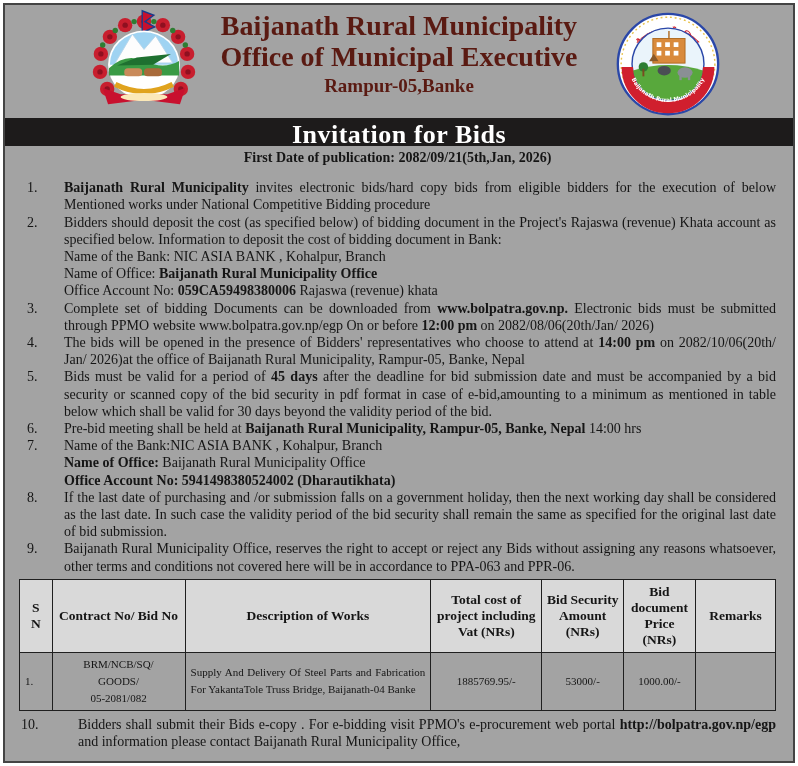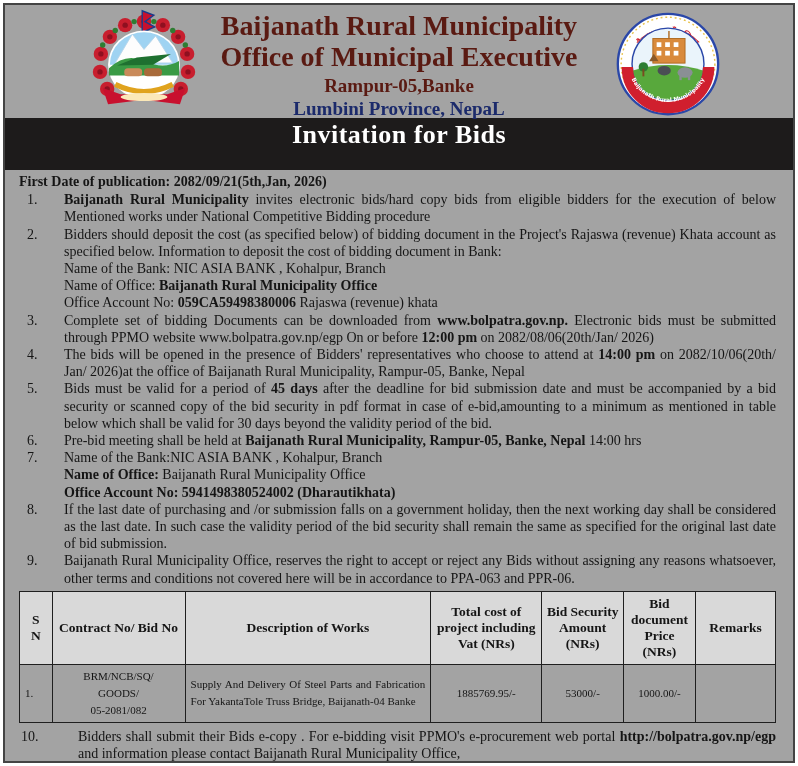--- a/index.html
+++ b/index.html
@@ -9,25 +9,25 @@
   
   .header{position:relative;height:113px;flex:none;}
   .logo-left{position:absolute;left:80px;top:4px;width:118px;height:106px;}
   .logo-right{position:absolute;right:72px;top:7px;width:106px;height:106px;}
   .title-block{text-align:center;padding-top:5px;}
   .org-name,.office-name{font-size:28px;font-weight:bold;color:var(--title-maroon,#5a1a12);line-height:1.12;}
   .addr-line{font-size:19px;font-weight:bold;color:var(--title-maroon,#5a1a12);line-height:1.12;margin-top:2px;}
   .province-line{font-size:19px;font-weight:bold;color:var(--province-navy,#1b2a6b);line-height:1.12;margin-top:2px;}
 
   
-  .banner{flex:none;background:var(--banner-bg,#1d1b1b);color:var(--banner-text,#fff);text-align:center;font-size:26px;font-weight:bold;height:52px;line-height:33px;letter-spacing:.5px;}
+  .banner{flex:none;background:var(--banner-bg,#1d1b1b);color:var(--banner-text,#fff);text-align:center;font-size:26px;font-weight:bold;height:28px;line-height:33px;letter-spacing:.5px;}
 
   
   .docbody{flex:1;padding:1px 17px 0 14px;font-size:14px;line-height:17.2px;}
-  .pub-line{text-align:left;font-weight:bold;font-size:14px;margin:2px 0 1px;}
+  .pub-line{text-align:center;font-weight:bold;font-size:14px;margin:2px 0 13px;}
   .notice-item{display:grid;grid-template-columns:28px 1fr;column-gap:9px;margin-left:8px;}
   .li-num{text-align:left;}
   .li-text{text-align:justify;}
   .subline{text-align:left;}
   .b{font-weight:bold;}
 
   
   table{border-collapse:collapse;table-layout:fixed;width:100%;margin-top:4px;}
   th,td{border:1.4px solid #1f1f1f;}
   th{background:var(--table-header-bg,#d9d9d9);font-size:13.5px;line-height:1.18;padding:4px 2px;text-align:center;white-space:pre-line;font-weight:bold;}
@@ -87,21 +87,20 @@
       <rect x="60" y="66" width="20" height="9" rx="4" fill="#a86a3a"></rect>
       <path d="M28,84 Q60,100 92,84" fill="none" stroke="#e0a31e" stroke-width="6"></path>
       <path d="M14,88 L34,95 L86,95 L106,88 L100,106 L60,101 L20,106 Z" fill="#c8102e"></path>
       <ellipse cx="60" cy="98" rx="26" ry="4.5" fill="#fbe8b8"></ellipse>
     </svg>
 
     <div class="title-block">
       <div class="org-name">Baijanath Rural Municipality</div>
       <div class="office-name">Office of Municipal Executive</div>
       <div class="addr-line">Rampur-05,Banke</div>
-      <div class="province-line">Lumbini  Province, NepaL</div>
     </div>
 
     <svg class="logo-right" viewBox="0 0 112 112" aria-hidden="true">
       <circle cx="56" cy="55" r="53" fill="#ffffff" stroke="#2a47a8" stroke-width="2.5"></circle>
       <circle cx="56" cy="55" r="49.5" fill="none" stroke="#e8c24a" stroke-width="1.5" stroke-dasharray="2 3"></circle>
       <defs>
         <path id="arcTop" d="M17,62 A39,39 0 0 1 95,62"></path>
         <path id="arcBot" d="M13,52 A43,43 0 0 0 99,52"></path>
         <clipPath id="sealClip">
             <circle cx="56" cy="55" r="38"></circle>

